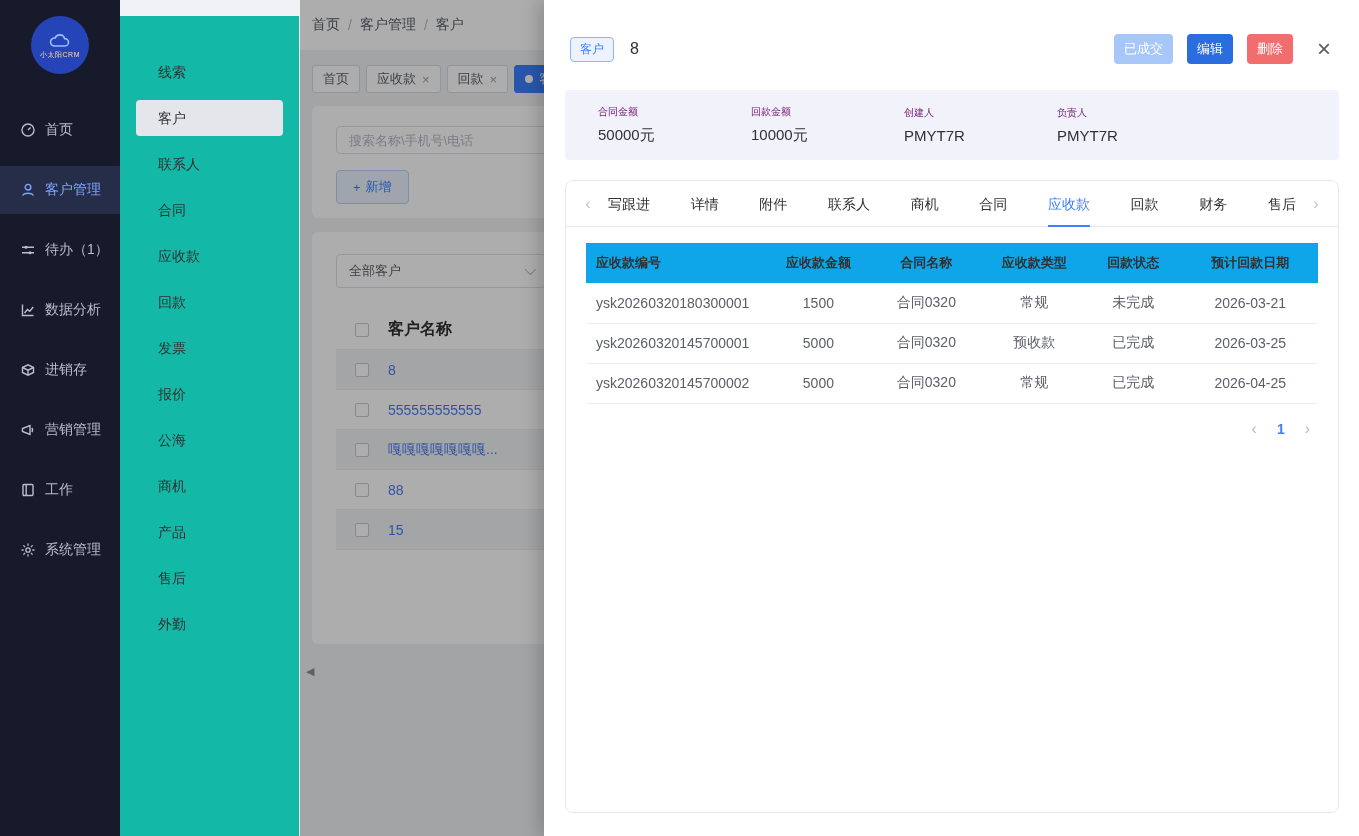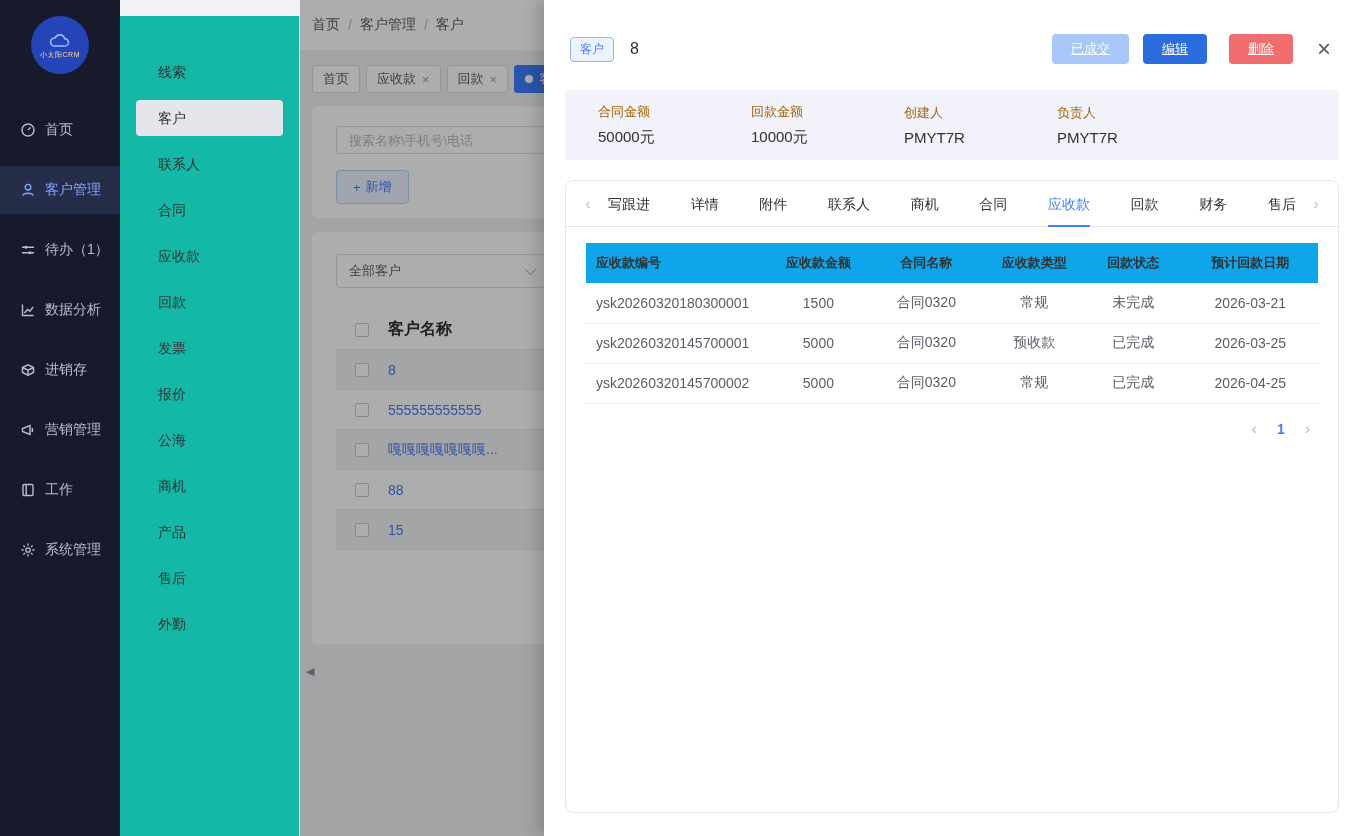--- a/index.html
+++ b/index.html
@@ -61,28 +61,28 @@
   
   .overlay { position:absolute; left:300px; top:0; right:0; height:100%; background:rgba(0,0,0,0.32); z-index:2; }
 
   
   .drawer { position:absolute; left:544px; top:0; right:0; height:100%; background:#fff; z-index:3;
             box-shadow:-6px 0 16px rgba(0,0,0,0.18); }
   .d-header { display:flex; align-items:center; padding:34px 28px 0 26px; }
   .badge { border:1px solid #8fb5f7; background:#ecf3ff; color:#3d7fff; font-size:12px; border-radius:4px;
            padding:3px 9px; }
   .d-title { font-size:16px; color:#303133; margin-left:16px; flex:1; }
-  .btn { height:30px; border:none; border-radius:4px; color:#fff; font-size:13px; padding:0 19px; cursor:pointer;text-decoration:underline; }
+  .btn { height:30px; border:none; border-radius:4px; color:#fff; font-size:13px; padding:0 10px; cursor:pointer; }
   .btn.deal { background:#a7c7f9; }
   .btn.edit { background:#2b6cdf; margin-left:14px; }
-  .btn.delete { background:#f26d6d; margin-left:22px; }
+  .btn.delete { background:#f26d6d; margin-left:14px; }
   .d-close { margin-left:24px; font-size:24px; color:#5a5e66; line-height:1; cursor:pointer; }
   .summary { margin:26px 20px 0 21px; height:70px; background:#f2f2fa; border-radius:4px; display:flex; align-items:center; }
   .sum-item { width:153px; padding-left:33px; }
-  .sum-label { font-size:13px; color:#a16207; }
+  .sum-label { font-size:10px; color:#701a75; }
   .sum-value { font-size:15px; color:#303133; margin-top:7px; }
   .d-card { margin:20px 20px 0 21px; height:633px; border:1px solid #e7e9ee; border-radius:8px; overflow:hidden; }
   .d-tabs { display:flex; align-items:center; height:46px; border-bottom:1px solid #e4e7ed; padding:0 14px; }
   .tab-arrow { width:16px; text-align:center; color:#c0c4cc; font-size:16px; cursor:pointer; user-select:none; }
   .d-tabs-inner { flex:1; display:flex; justify-content:space-between; padding:0 12px; }
   .d-tab { position:relative; height:46px; line-height:46px; font-size:14px; color:#303133; cursor:pointer; }
   .d-tab.active { color:#3d7fff; }
   .d-tab.active::after { content:""; position:absolute; left:0; right:0; bottom:0; height:2px; background:#3d7fff; }
   .r-table { margin:16px 20px 0; }
   .r-table table { width:100%; border-collapse:collapse; table-layout:fixed; }

